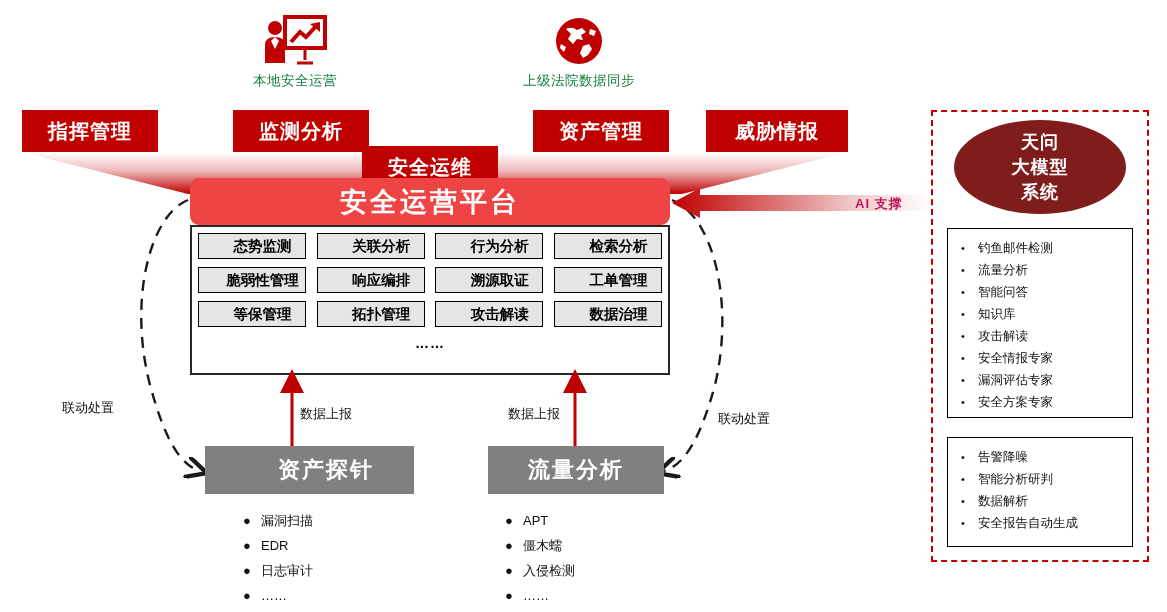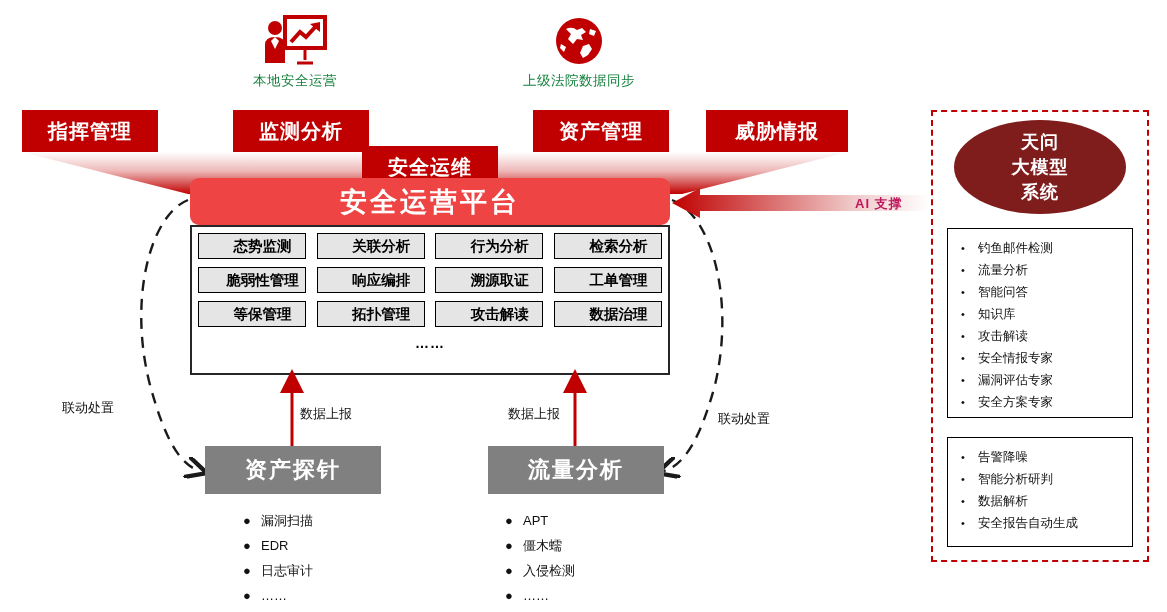--- a/index.html
+++ b/index.html
@@ -211,21 +211,21 @@
     <polygon points="930,195 700,195 700,188 672,203 700,218 700,211 930,211" fill="url(#aiGrad)"></polygon>
   </svg>
 </div>
 
 <div class="flow-label" style="left:62px;top:399px;">联动处置</div>
 <div class="flow-label" style="left:718px;top:410px;">联动处置</div>
 <div class="flow-label" style="left:300px;top:405px;">数据上报</div>
 <div class="flow-label" style="left:508px;top:405px;">数据上报</div>
 <div class="ai-label" style="left:855px;top:195px;">AI 支撑</div>
 
-<div class="probe" style="left:205px;top:446px;width:176px;">
+<div class="probe" style="left:205px;top:446px;width:176px;padding-left:33px;">
   <span>资产探针</span>
 </div>
 <div class="probe-list" style="left:243px;top:508px;">
   <div class="li">
       <span class="bullet">●</span>
       <span>漏洞扫描</span>
     </div>
   <div class="li">
       <span class="bullet">●</span>
       <span>EDR</span>

